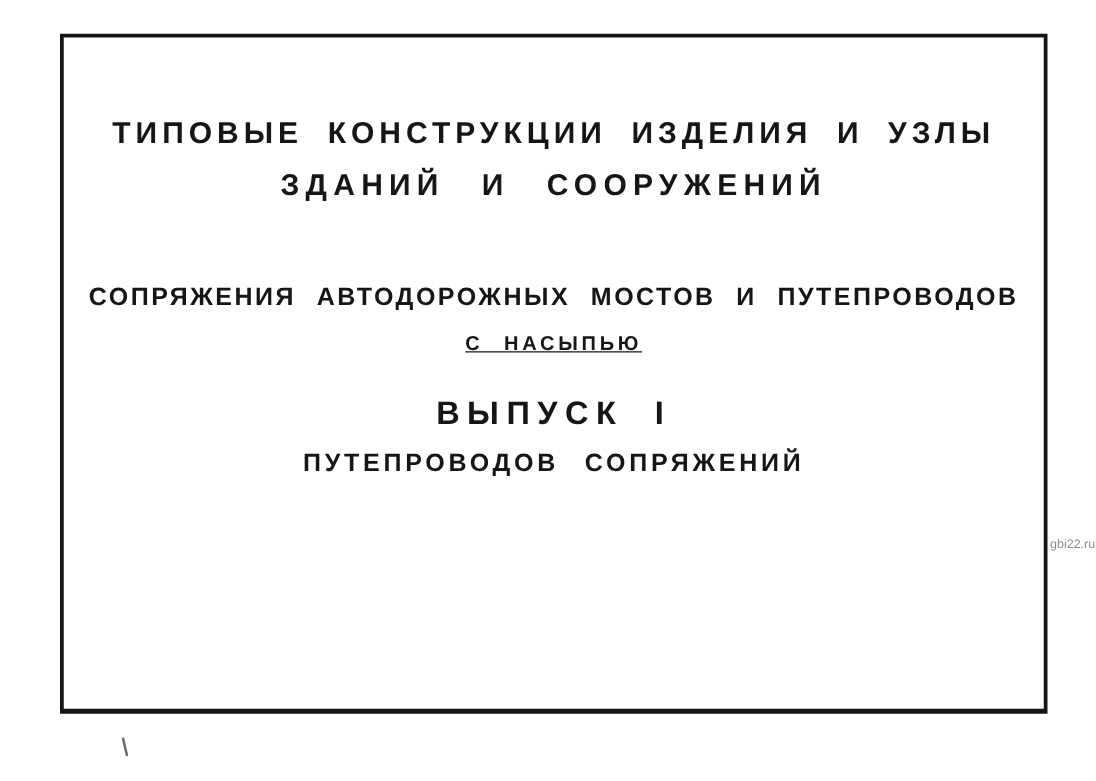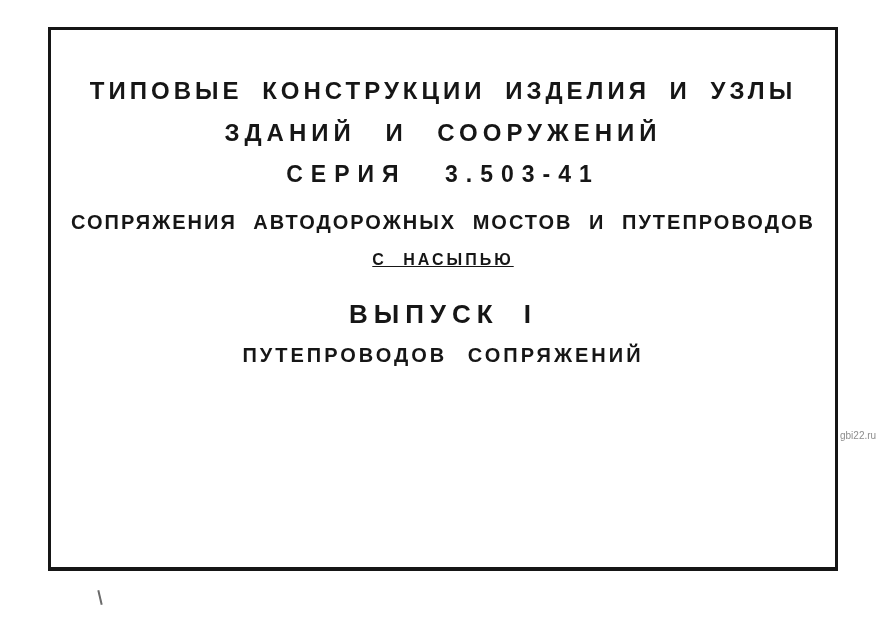--- a/index.html
+++ b/index.html
@@ -27,20 +27,21 @@
   }
   .line {
     position: absolute;
     left: 0;
     width: 100%;
     text-align: center;
     font-weight: bold;
     color: #161616;
     white-space: nowrap;
     line-height: 1;
+    margin-top: 16px;
   }
   .l-header1 { top: 49px;  font-size: 24px; letter-spacing: 4px;  word-spacing: 9px;  }
   .l-header2 { top: 91px;  font-size: 24px; letter-spacing: 5px;  word-spacing: 18px; text-align: center; }
   .l-series  { top: 133px; font-size: 23px; letter-spacing: 8px;  word-spacing: 24px; }
   .l-subj1   { top: 182px; font-size: 20px; letter-spacing: 2px;  word-spacing: 9px;  font-weight: 900; }
   .l-subj2   { top: 222px; font-size: 16px; letter-spacing: 3px;  word-spacing: 9px;  font-weight: 900; text-decoration: underline; }
   .l-issue   { top: 271px; font-size: 26px; letter-spacing: 6px;  word-spacing: 12px; }
   .l-issuesub{ top: 315px; font-size: 20px; letter-spacing: 3px;  word-spacing: 12px; font-weight: 900; }
   .l-imprint { top: 509px; font-size: 14px; letter-spacing: 4px;  word-spacing: 26px; }
   .watermark {
@@ -66,21 +67,20 @@
 <body>
 
 <div class="scan-page">
 
   <div class="frame">
 
     <div class="line l-header1">ТИПОВЫЕ КОНСТРУКЦИИ ИЗДЕЛИЯ И УЗЛЫ</div>
 
     <div class="line l-header2">ЗДАНИЙ И СООРУЖЕНИЙ</div>
 
-    <div class="line l-series">СЕРИЯ 3.503-41</div>
 
     <div class="line l-subj1">СОПРЯЖЕНИЯ АВТОДОРОЖНЫХ МОСТОВ И ПУТЕПРОВОДОВ</div>
 
     <div class="line l-subj2">С НАСЫПЬЮ</div>
 
     <div class="line l-issue">ВЫПУСК I</div>
 
     <div class="line l-issuesub">ПУТЕПРОВОДОВ СОПРЯЖЕНИЙ</div>
 
 

